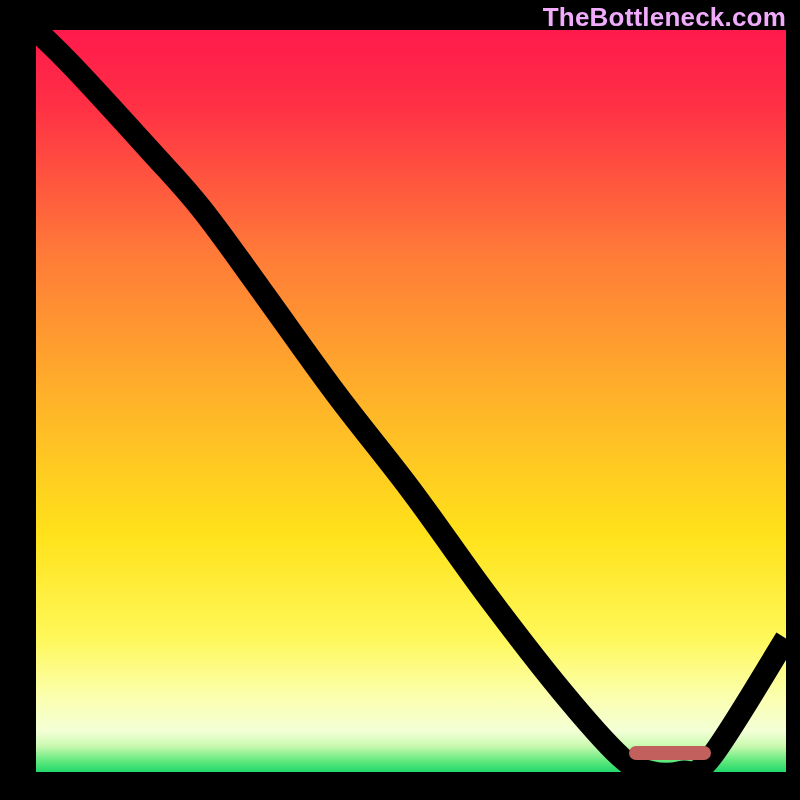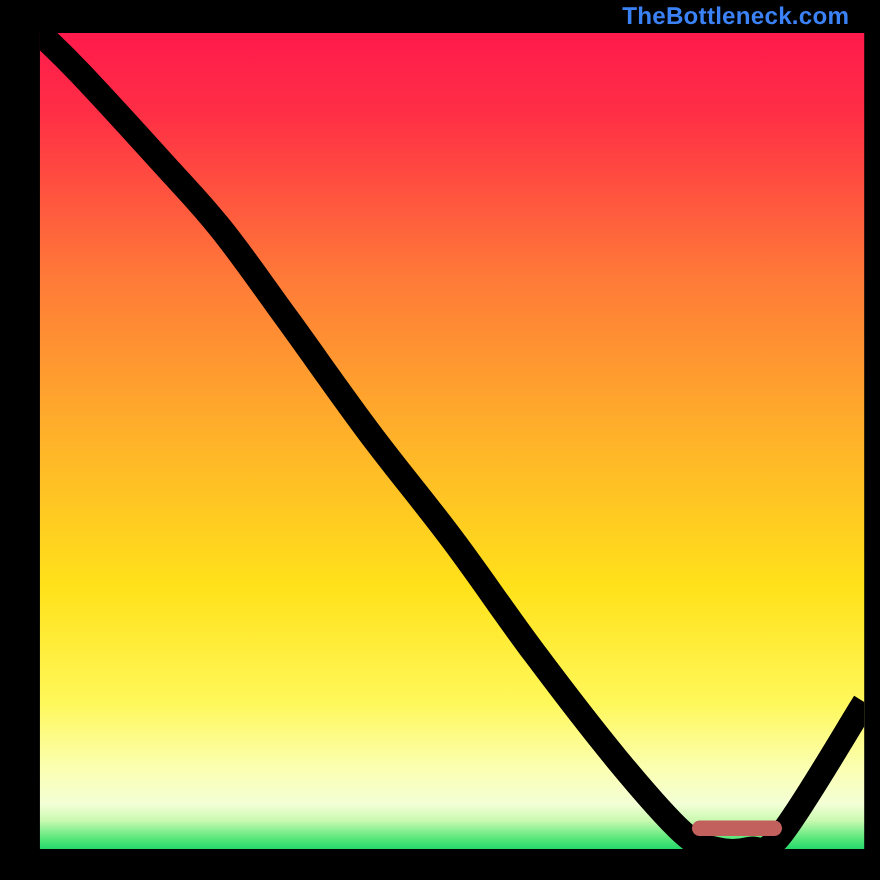--- a/index.html
+++ b/index.html
@@ -15,23 +15,23 @@
     position: absolute;
     left: 0;
     top: 0;
     width: 800px;
     height: 800px;
     background: #000;
   }
   .watermark {
     position: absolute;
     top: 2px;
-    right: 28px;
-    color: #3b82f6;
-    font-size: 22px;
+    right: 14px;
+    color: #f0abfc;
+    font-size: 26px;
     font-weight: 600;
     letter-spacing: 0.2px;
   }
   .plot-area {
     position: absolute;
     left: 36px;
     top: 30px;
     width: 750px;
     height: 742px;
     overflow: hidden;

